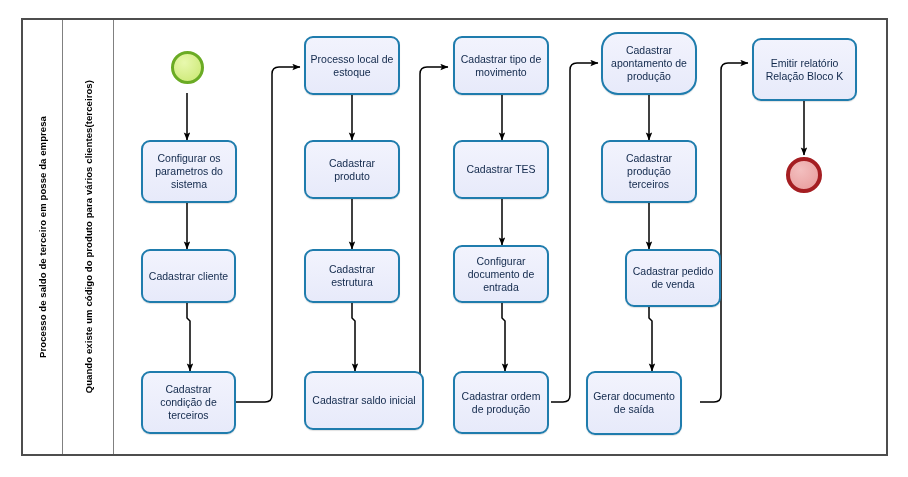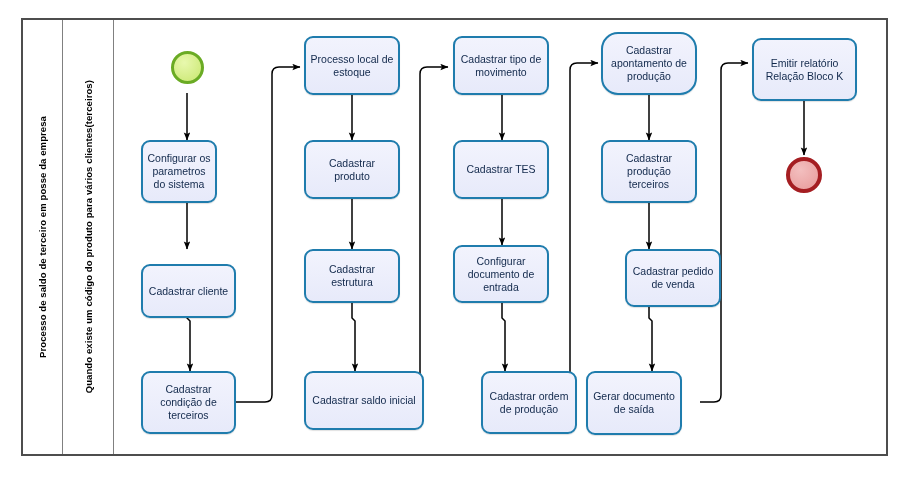--- a/index.html
+++ b/index.html
@@ -80,33 +80,33 @@
       <path d="M649,307 L649,318 L652,321 L652,371"></path>
 
       <path d="M700,402 L714,402 Q721,402 721,395 L721,70 Q721,63 728,63 L748,63"></path>
 
       <path d="M804,101 L804,155"></path>
     </g>
   </svg>
 
   <div class="event event-start" style="left:171px;top:51px;width:33px;height:33px;"></div>
 
-  <div class="task" style="left:141px;top:140px;width:76px;height:63px;">Configurar os parametros do sistema</div>
-  <div class="task" style="left:141px;top:249px;width:95px;height:54px;margin-top:15px;">Cadastrar cliente</div>
+  <div class="task" style="left:141px;top:140px;width:96px;height:63px;">Configurar os parametros do sistema</div>
+  <div class="task" style="left:141px;top:249px;width:95px;height:54px;">Cadastrar cliente</div>
   <div class="task" style="left:141px;top:371px;width:95px;height:63px;">Cadastrar condição de terceiros</div>
 
   <div class="task" style="left:304px;top:36px;width:96px;height:59px;">Processo local de estoque</div>
   <div class="task" style="left:304px;top:140px;width:96px;height:59px;">Cadastrar produto</div>
   <div class="task" style="left:304px;top:249px;width:96px;height:54px;">Cadastrar estrutura</div>
   <div class="task" style="left:304px;top:371px;width:120px;height:59px;">Cadastrar saldo inicial</div>
 
   <div class="task" style="left:453px;top:36px;width:96px;height:59px;">Cadastrar tipo de movimento</div>
   <div class="task" style="left:453px;top:140px;width:96px;height:59px;">Cadastrar TES</div>
   <div class="task" style="left:453px;top:245px;width:96px;height:58px;">Configurar documento de entrada</div>
-  <div class="task" style="left:453px;top:371px;width:96px;height:63px;margin-left:28px;">Cadastrar ordem de produção</div>
+  <div class="task" style="left:453px;top:371px;width:96px;height:63px;">Cadastrar ordem de produção</div>
 
   <div class="task" style="left:601px;top:32px;width:96px;height:63px;border-radius:17px;">Cadastrar apontamento de produção</div>
   <div class="task" style="left:601px;top:140px;width:96px;height:63px;">Cadastrar produção terceiros</div>
   <div class="task" style="left:601px;top:249px;width:96px;height:58px;margin-left:24px;">Cadastrar pedido de venda</div>
   <div class="task" style="left:586px;top:371px;width:96px;height:64px;">Gerar documento de saída</div>
 
   <div class="task" style="left:752px;top:38px;width:105px;height:63px;">Emitir relatório Relação Bloco K</div>
 
   <div class="event event-end" style="left:786px;top:157px;width:36px;height:36px;"></div>
 

